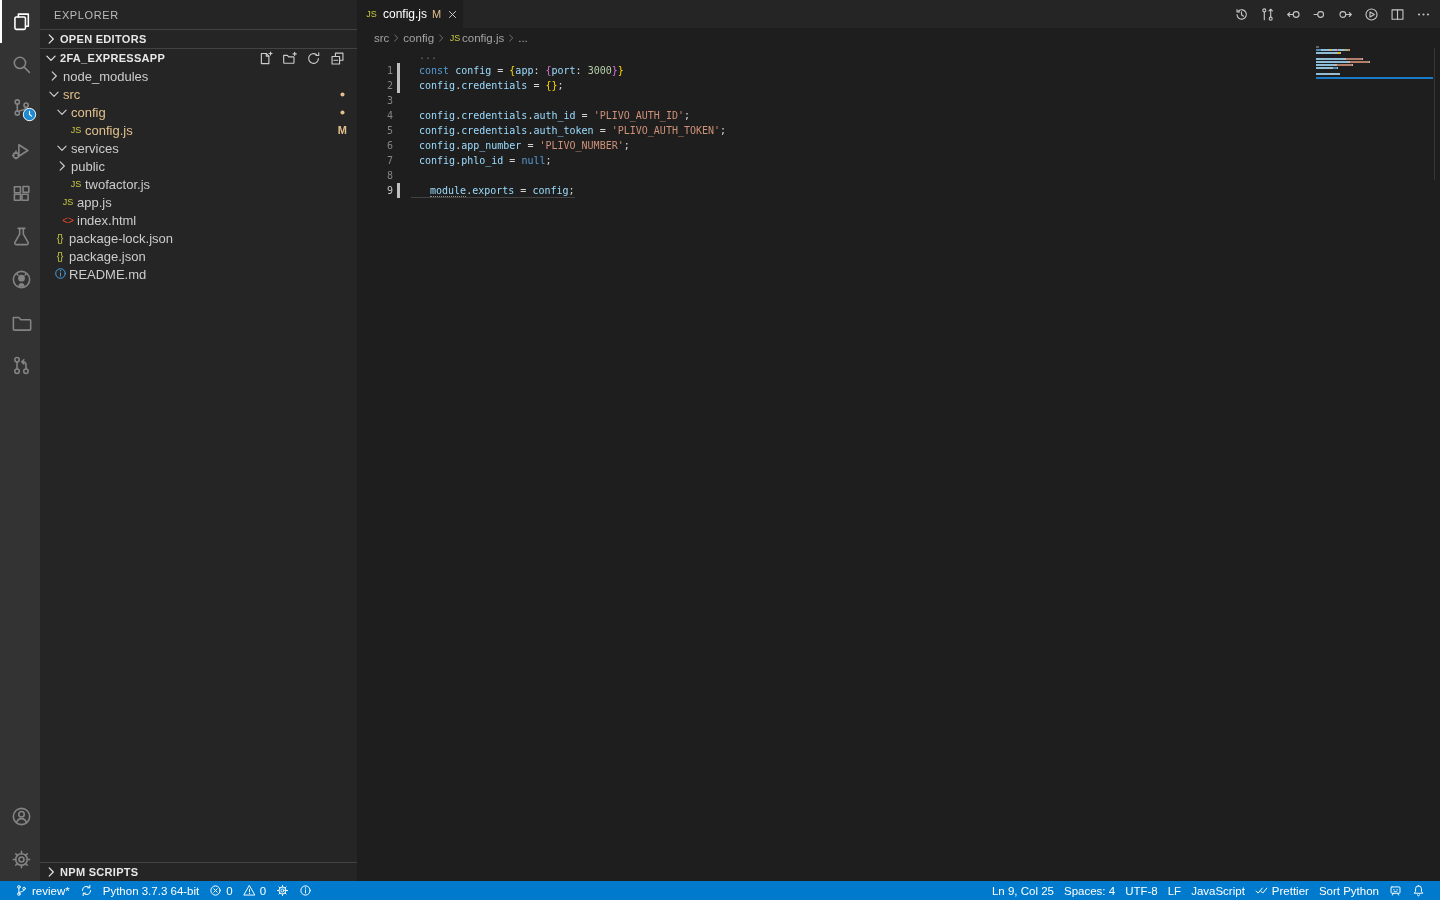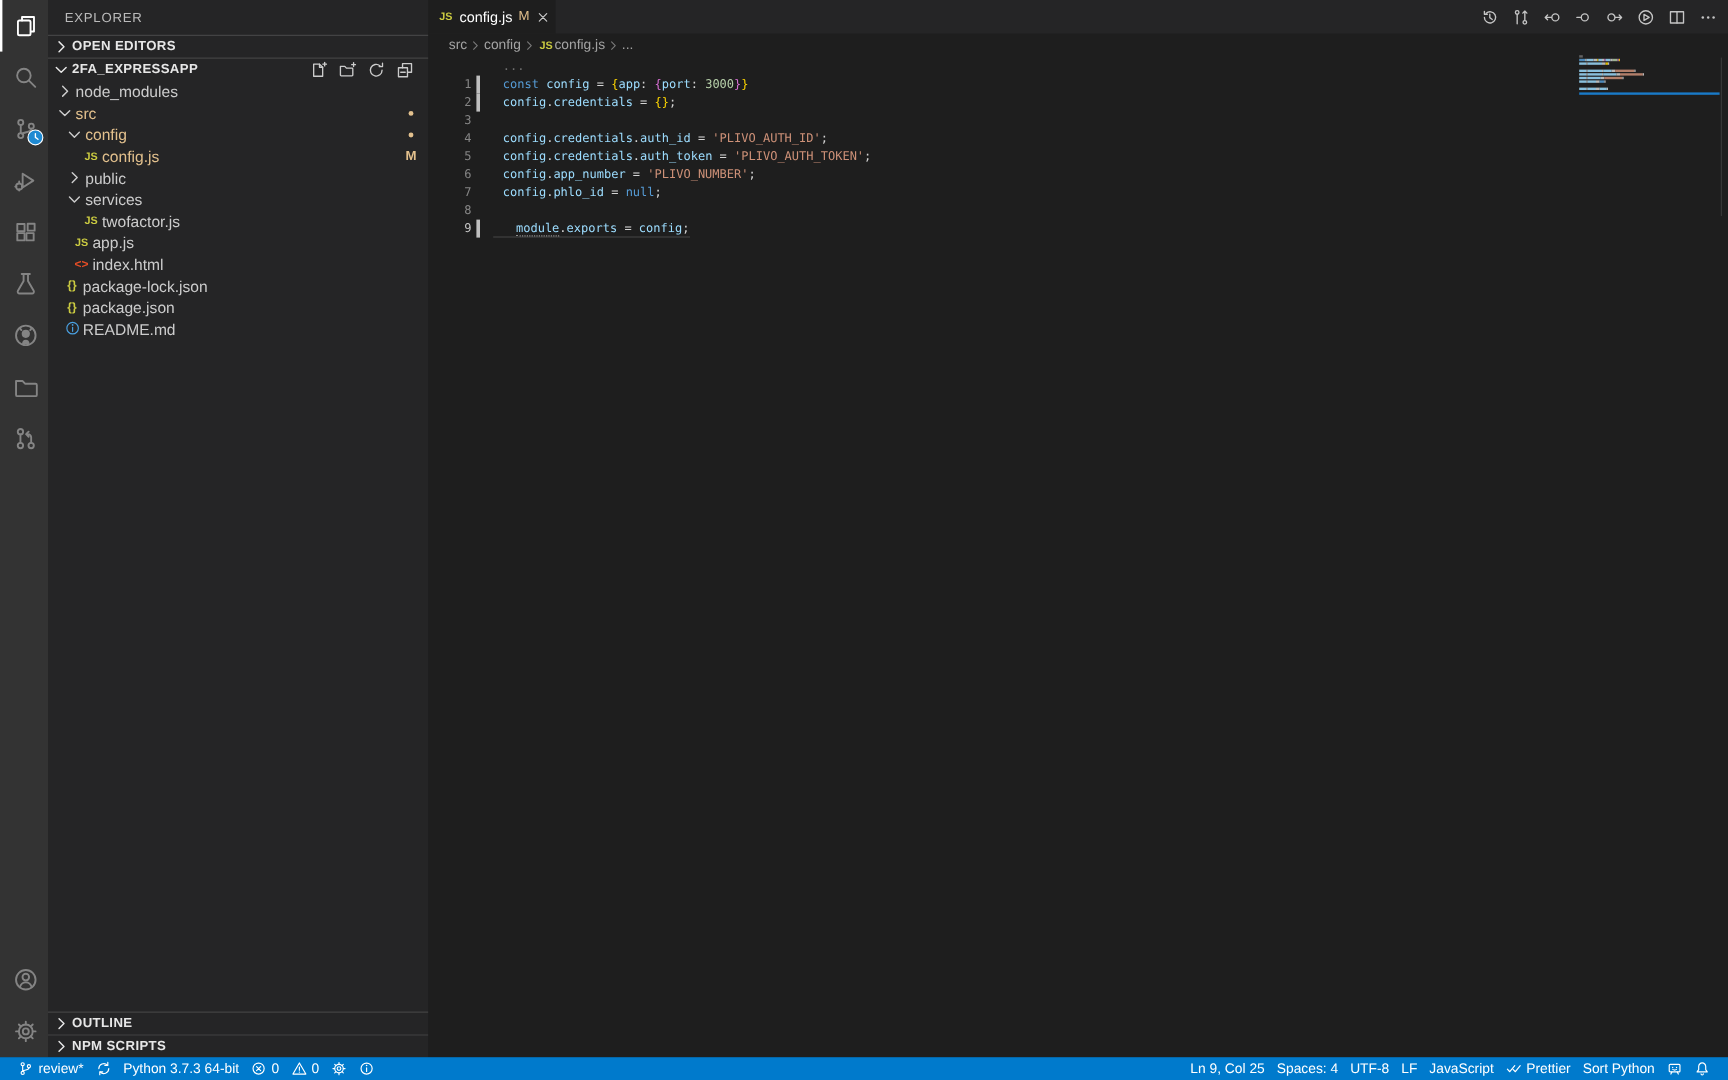--- a/index.html
+++ b/index.html
@@ -24,21 +24,21 @@
   .srow { height:19px; display:flex; align-items:center; font-weight:bold; font-size:11px; color:#e7e7e7; border-top:1px solid rgba(204,204,204,0.18); padding-left:3px; gap:1px; flex:none; cursor:pointer; letter-spacing:.3px; }
   .srow .ic svg, .row .ic.chev svg { width:16px; height:16px; }
   .proj-actions { margin-left:auto; display:flex; align-items:center; gap:9px; padding-right:12px; color:#cccccc; }
   .proj-actions .ic svg { width:15px; height:15px; }
   .tree { flex:none; }
   .row { height:18px; display:flex; align-items:center; position:relative; color:#cccccc; cursor:pointer; }
   .row .lbl { margin-left:1px; white-space:nowrap; }
   .row .lbl.mod { color:var(--modified,#e2c08d); }
   .row .badge { position:absolute; right:10px; color:var(--modified,#e2c08d); font-size:11px; font-weight:bold; display:flex; align-items:center; }
   .row .badge svg { width:9px; height:9px; }
-  .fic { width:16px; flex:none; font-weight:bold; text-align:center; font-size:9px; letter-spacing:0; }
+  .fic { width:16px; flex:none; font-weight:normal; text-align:center; font-size:9px; letter-spacing:0; }
   .fic.js { color:var(--js-color,#cbcb41); }
   .fic.json { color:var(--json-color,#cbcb41); font-size:10px; }
   .fic.html { color:var(--html-color,#e44d26); font-size:10px; }
   .fic.readme svg { width:13px; height:13px; color:var(--info-color,#4aa0e0); }
   .sb-spacer { flex:1; }
   .sb-bottom { flex:none; }
 
   
   .editor { flex:1; display:flex; flex-direction:column; min-width:0; background:#1e1e1e; }
   .tabbar { height:28px; background:#252526; display:flex; position:relative; flex:none; }
@@ -265,32 +265,32 @@
           </div>
           <div class="row" style="padding-left: 22px;">
             <span style="width: 6px; flex: 0 0 auto;"></span>
             <span class="fic js">JS</span>
             <span class="lbl mod">config.js</span>
             <span class="badge">M</span>
           </div>
           <div class="row" style="padding-left: 14px;">
             <span class="ic chev">
               <svg viewBox="0 0 16 16" fill="none" stroke="currentColor" stroke-width="1.2" stroke-linecap="round" stroke-linejoin="round">
-                <path d="M6.2 3.9 L10.3 8 L6.2 12.1"></path>
-              </svg>
-            </span>
-            <span class="lbl">public</span>
+                <path d="M3.9 6.2 L8 10.3 L12.1 6.2"></path>
+              </svg>
+            </span>
+            <span class="lbl">services</span>
           </div>
           <div class="row" style="padding-left: 14px;">
             <span class="ic chev">
               <svg viewBox="0 0 16 16" fill="none" stroke="currentColor" stroke-width="1.2" stroke-linecap="round" stroke-linejoin="round">
-                <path d="M3.9 6.2 L8 10.3 L12.1 6.2"></path>
-              </svg>
-            </span>
-            <span class="lbl">services</span>
+                <path d="M6.2 3.9 L10.3 8 L6.2 12.1"></path>
+              </svg>
+            </span>
+            <span class="lbl">public</span>
           </div>
           <div class="row" style="padding-left: 22px;">
             <span style="width: 6px; flex: 0 0 auto;"></span>
             <span class="fic js">JS</span>
             <span class="lbl">twofactor.js</span>
           </div>
           <div class="row" style="padding-left: 14px;">
             <span style="width: 6px; flex: 0 0 auto;"></span>
             <span class="fic js">JS</span>
             <span class="lbl">app.js</span>
@@ -315,28 +315,20 @@
             <span class="fic readme"><svg viewBox="0 0 16 16" fill="none" stroke="currentColor" stroke-width="1.2" stroke-linecap="round" stroke-linejoin="round">
                 <circle cx="8" cy="8" r="5.9"></circle>
                 <path d="M8 7.2 V11.2"></path>
                 <circle cx="8" cy="4.7" r=".9" fill="currentColor" stroke="none"></circle>
               </svg></span>
             <span class="lbl">README.md</span>
           </div>
         </div>
       <div class="sb-spacer"></div>
       <div class="sb-bottom" id="sb-bottom">
-          <div class="srow">
-            <span class="ic">
-              <svg viewBox="0 0 16 16" fill="none" stroke="currentColor" stroke-width="1.2" stroke-linecap="round" stroke-linejoin="round">
-                <path d="M6.2 3.9 L10.3 8 L6.2 12.1"></path>
-              </svg>
-            </span>
-            <span>OUTLINE</span>
-          </div>
           <div class="srow">
             <span class="ic">
               <svg viewBox="0 0 16 16" fill="none" stroke="currentColor" stroke-width="1.2" stroke-linecap="round" stroke-linejoin="round">
                 <path d="M6.2 3.9 L10.3 8 L6.2 12.1"></path>
               </svg>
             </span>
             <span>NPM SCRIPTS</span>
           </div>
         </div>
     </aside>

